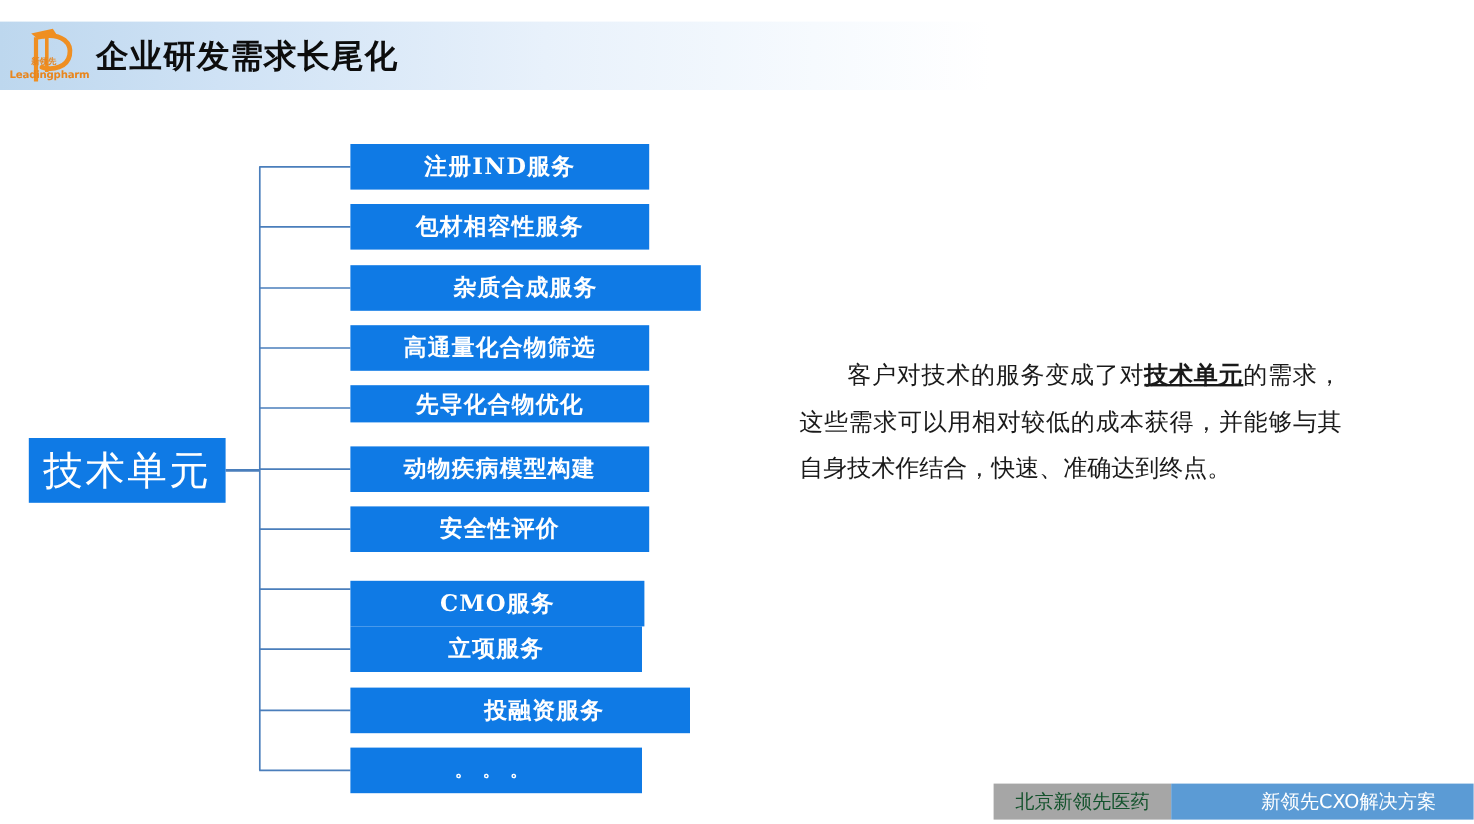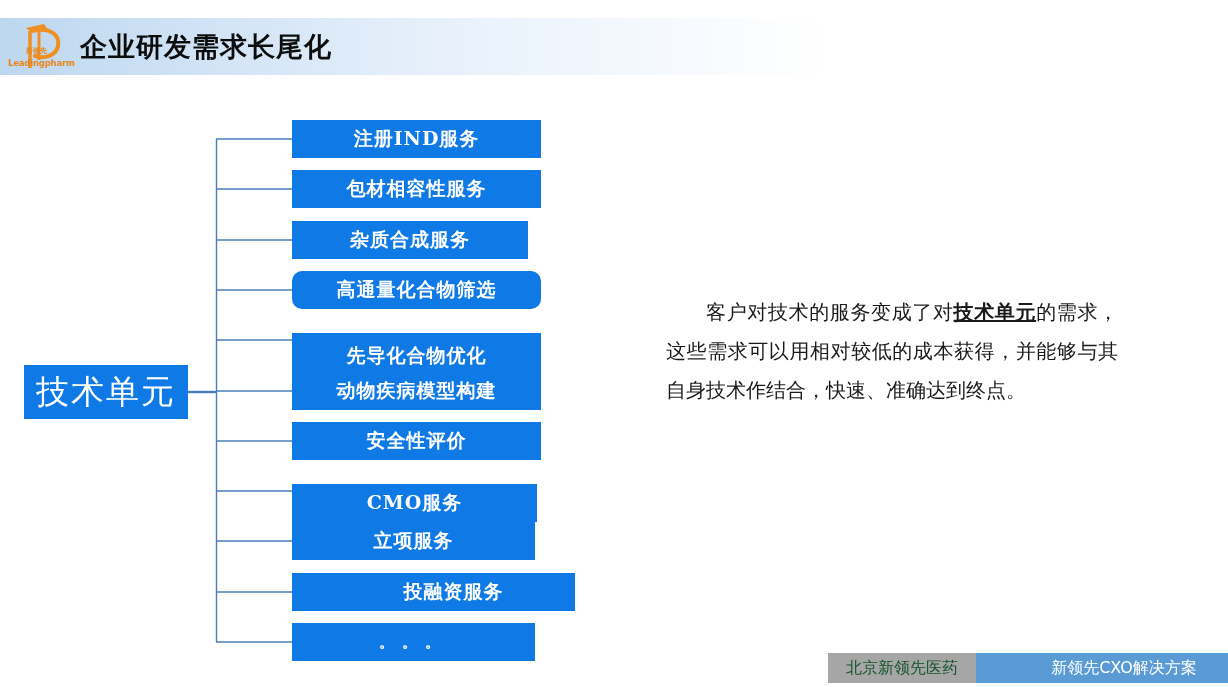--- a/index.html
+++ b/index.html
@@ -193,23 +193,23 @@
   <line x1="216" y1="491" x2="292" y2="491" stroke="#4a7ebb" stroke-width="1.4"></line>
   <line x1="216" y1="541" x2="292" y2="541" stroke="#4a7ebb" stroke-width="1.4"></line>
   <line x1="216" y1="592" x2="292" y2="592" stroke="#4a7ebb" stroke-width="1.4"></line>
   <line x1="216" y1="642" x2="292" y2="642" stroke="#4a7ebb" stroke-width="1.4"></line>
 </svg>
 
 <div id="root-node">技术单元</div>
 
 <div class="leaf-node" style="left:292px; top:120px; width:249px; height:38px;">注册IND服务</div>
 <div class="leaf-node" style="left:292px; top:170px; width:249px; height:38px;">包材相容性服务</div>
-<div class="leaf-node" style="left:292px; top:221px; width:236px; height:38px;">杂质合成服务</div>
-<div class="leaf-node" style="left:292px; top:271px; width:249px; height:38px;border-radius:10px;">高通量化合物筛选</div>
-<div class="leaf-node" style="left:292px; top:321px; width:249px; height:46px;margin-top:12px;">先导化合物优化</div>
+<div class="leaf-node" style="left:292px; top:221px; width:292px; height:38px;">杂质合成服务</div>
+<div class="leaf-node" style="left:292px; top:271px; width:249px; height:38px;">高通量化合物筛选</div>
+<div class="leaf-node" style="left:292px; top:321px; width:249px; height:31px;">先导化合物优化</div>
 <div class="leaf-node" style="left:292px; top:372px; width:249px; height:38px;">动物疾病模型构建</div>
 <div class="leaf-node" style="left:292px; top:422px; width:249px; height:38px;">安全性评价</div>
 <div class="leaf-node" style="left:292px; top:472px; width:245px; height:38px;margin-top:12px;">CMO服务</div>
 <div class="leaf-node" style="left:292px; top:522px; width:243px; height:38px;">立项服务</div>
 <div class="leaf-node" style="left:292px; top:573px; width:243px; height:38px;padding-left:40px;">投融资服务</div>
 <div class="leaf-node dots" style="left:292px; top:623px; width:243px; height:38px;">。。。</div>
 
 <div id="body-paragraph"><span>客户对技术的服务变成了对</span><span class="emph">技术单元</span><span>的需求，这些需求可以用相对较低的成本获得，并能够与其自身技术作结合，快速、准确达到终点。</span></div>
 
 <div id="footer-left">北京新领先医药</div>

